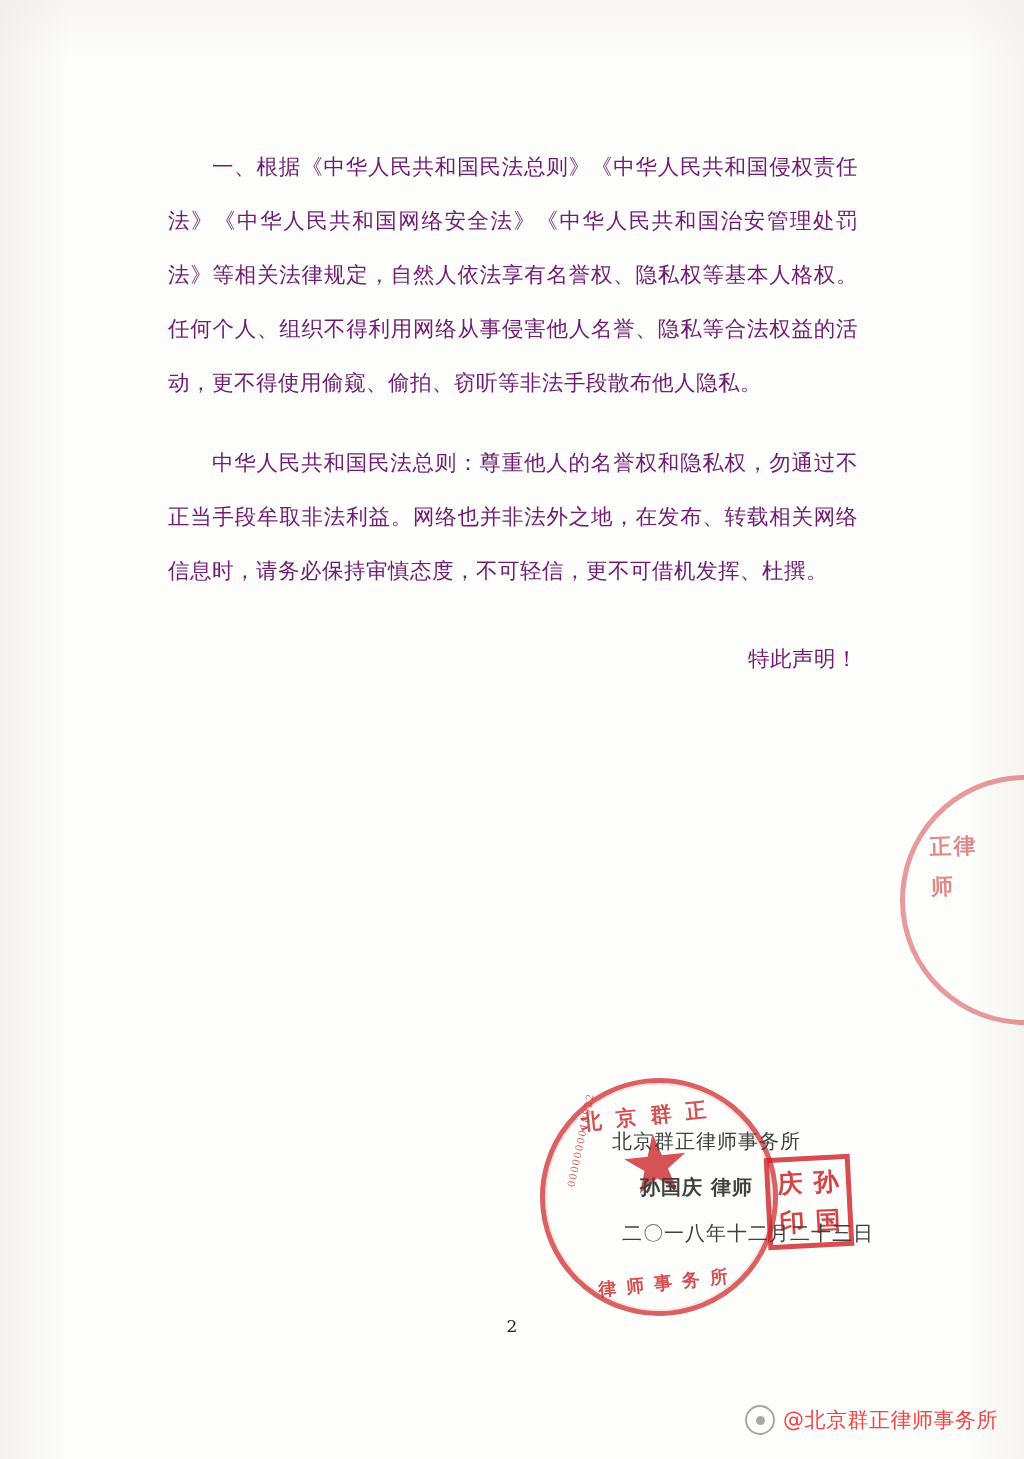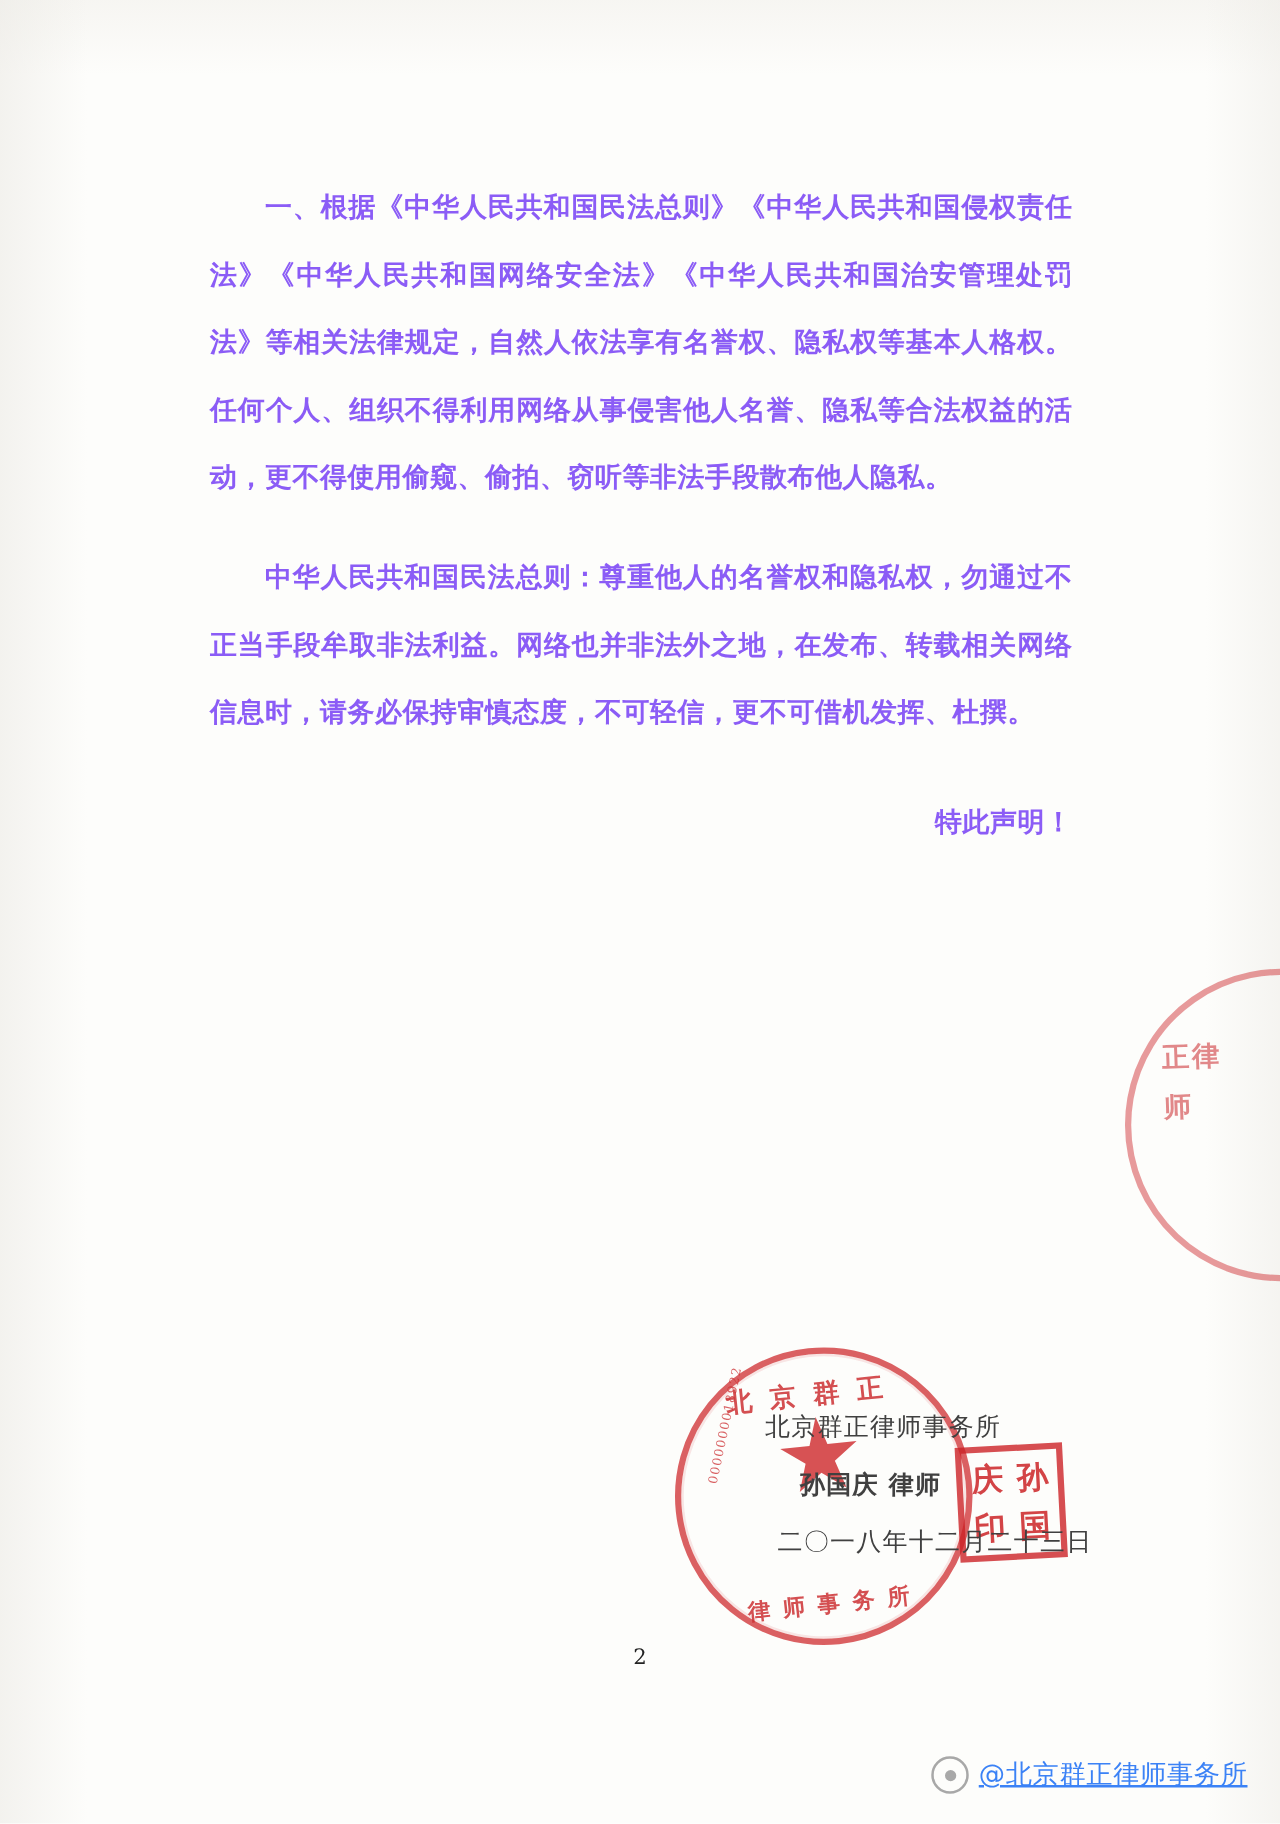--- a/index.html
+++ b/index.html
@@ -30,27 +30,27 @@
   .doc-body {
     position: absolute;
     left: 168px;
     top: 140px;
     width: 690px;
   }
   .para {
     font-size: 21.5px;
     line-height: 54px;
     letter-spacing: 0.5px;
-    color: #8b5cf6;
+    color: #701a75;
     text-align: justify;
     text-justify: inter-character;
     margin: 0 0 26px 0;
     text-indent: 44px;
     font-family: "DejaVu Serif", "Liberation Serif", serif;
-    font-weight: 700;
+    font-weight: 400;
   }
   .para.p-gap-lg { margin-bottom: 34px; }
   .para.no-justify { text-align: right; }
 
   .page-number {
     position: absolute;
     left: 0;
     right: 0;
     top: 1316px;
     text-align: center;
@@ -170,27 +170,26 @@
     letter-spacing: 2px;
     transform: rotate(-12deg);
   }
 
   
   .watermark {
     position: absolute;
     right: 26px;
     bottom: 24px;
     display: flex;
-    align-items: flex-start;
+    align-items: center;
     gap: 8px;
-    color: #3b82f6;
+    color: #ef4444;
     font-size: 21px;
     font-family: "DejaVu Sans", "Liberation Sans", sans-serif;
     letter-spacing: 0.5px;
-    text-decoration: underline;
   }
   .weibo-eye {
     width: 26px;
     height: 26px;
     border-radius: 50%;
     border: 2px solid #a8a8a8;
     position: relative;
     display: inline-block;
   }
   .weibo-eye::after {

